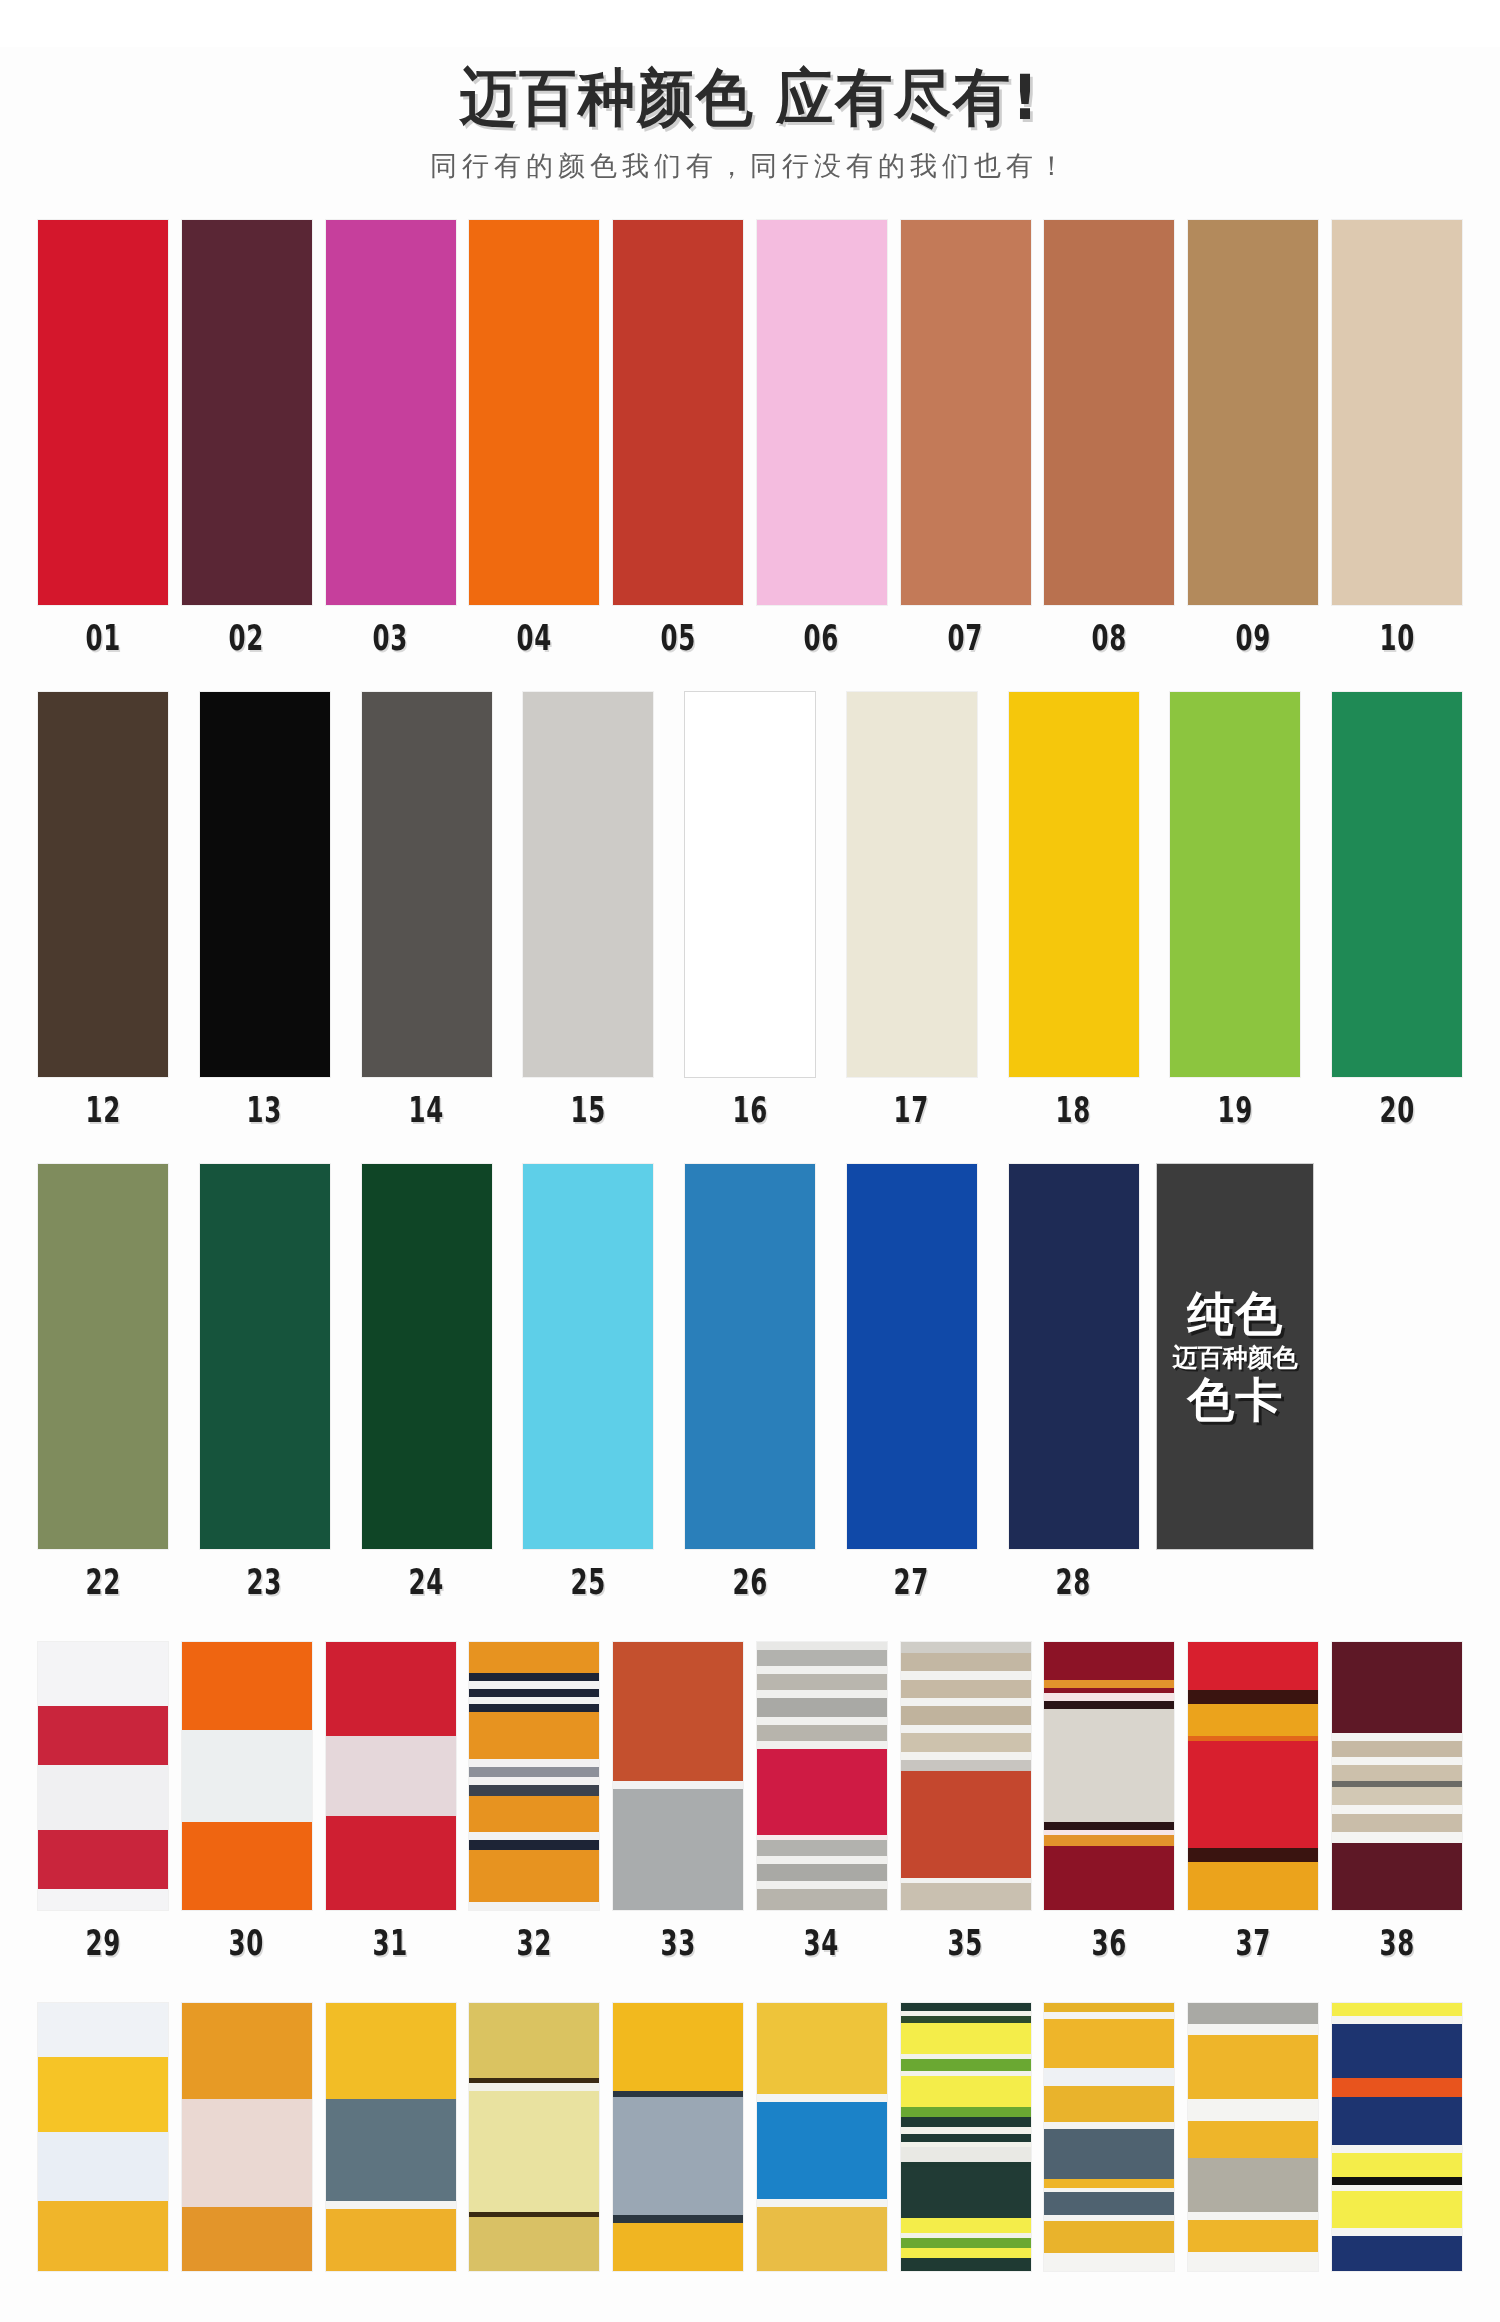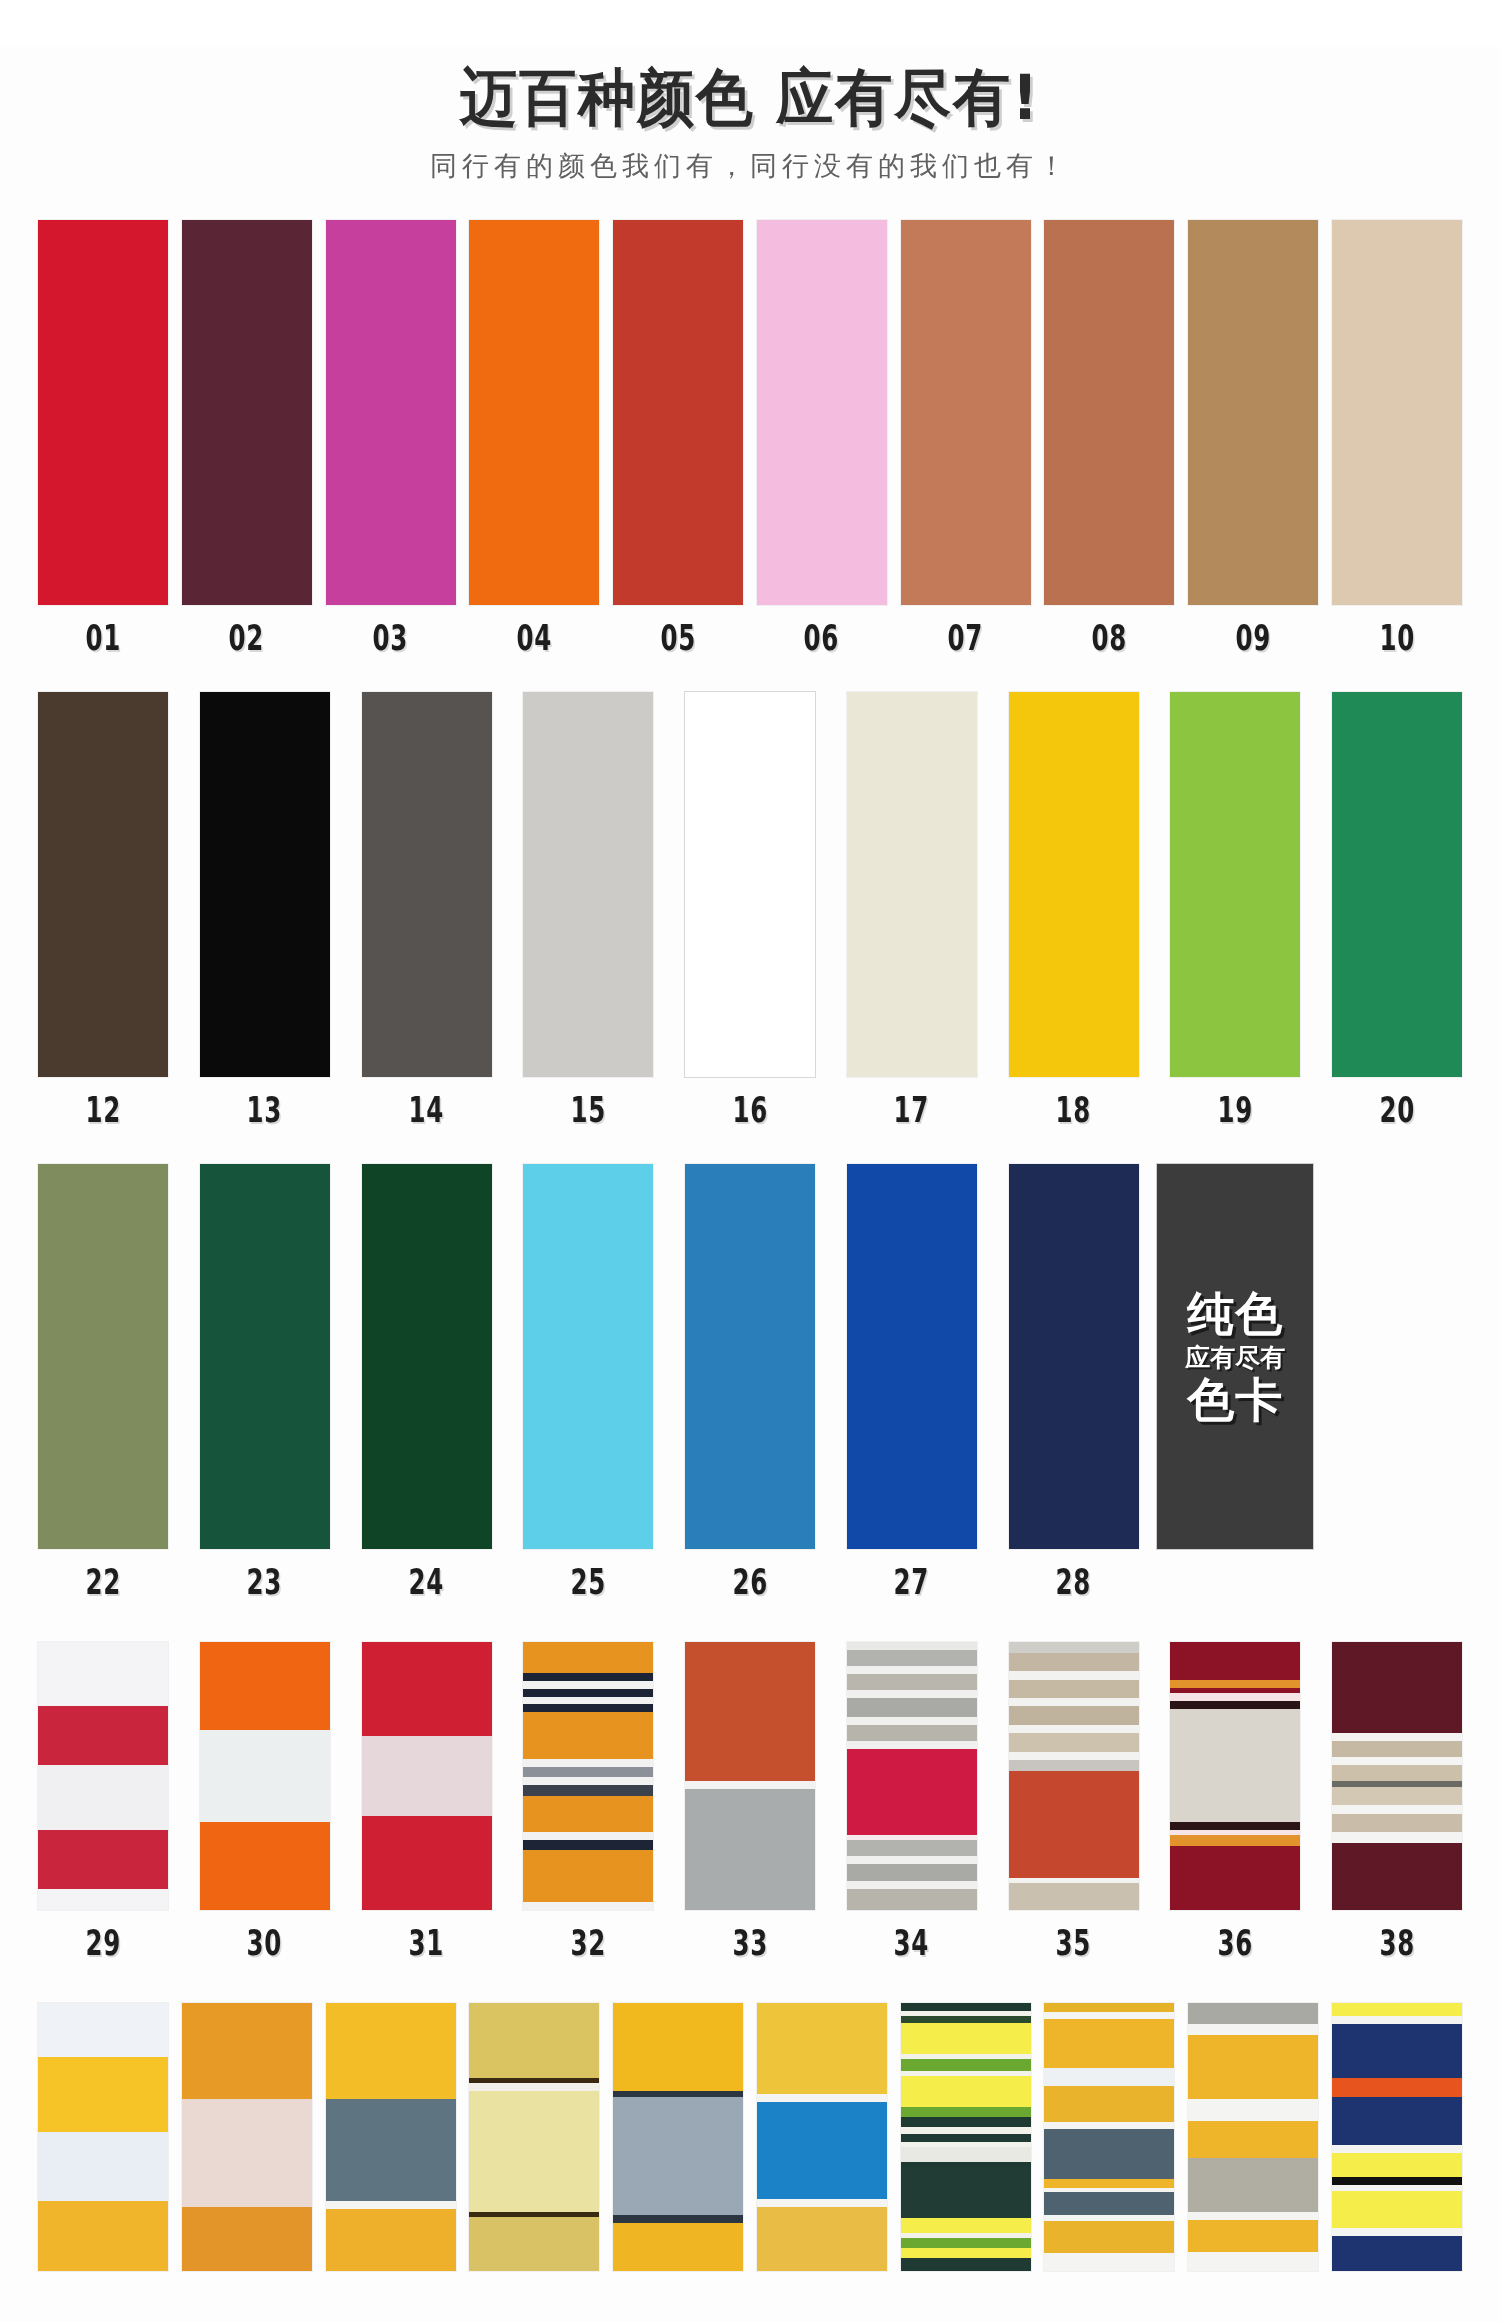--- a/index.html
+++ b/index.html
@@ -240,21 +240,21 @@
           <div class="swatch" style="background: rgb(16, 73, 168);"></div>
           <div class="label">27</div>
         </div>
         <div class="cell">
           <div class="swatch" style="background: rgb(30, 43, 85);"></div>
           <div class="label">28</div>
         </div>
         <div class="cell">
           <div class="promo" style="background: rgb(60, 60, 60);">
             <div class="promo-l1">纯色</div>
-            <div class="promo-l2">应有尽有</div>
+            <div class="promo-l2">迈百种颜色</div>
             <div class="promo-l3">色卡</div>
           </div>
           <div class="label blank">00</div>
         </div>
         <div class="spacer-cell"></div>
       </div>
       <div class="row row-striped">
         <div class="cell">
           <div class="swatch thin" style="background: linear-gradient(rgb(244, 244, 246) 0%, rgb(244, 244, 246) 24%, rgb(201, 37, 60) 24%, rgb(201, 37, 60) 46%, rgb(240, 240, 242) 46%, rgb(240, 240, 242) 70%, rgb(201, 37, 60) 70%, rgb(201, 37, 60) 92%, rgb(244, 244, 246) 92%, rgb(244, 244, 246) 100%);"></div>
           <div class="label">29</div>
@@ -281,20 +281,24 @@
         </div>
         <div class="cell">
           <div class="swatch thin" style="background: linear-gradient(rgb(207, 205, 199) 0%, rgb(207, 205, 199) 4%, rgb(195, 183, 163) 4%, rgb(195, 183, 163) 11%, rgb(242, 242, 240) 11%, rgb(242, 242, 240) 14%, rgb(198, 185, 164) 14%, rgb(198, 185, 164) 21%, rgb(242, 242, 240) 21%, rgb(242, 242, 240) 24%, rgb(192, 179, 157) 24%, rgb(192, 179, 157) 31%, rgb(242, 242, 240) 31%, rgb(242, 242, 240) 34%, rgb(205, 194, 173) 34%, rgb(205, 194, 173) 41%, rgb(242, 242, 240) 41%, rgb(242, 242, 240) 44%, rgb(200, 197, 192) 44%, rgb(200, 197, 192) 48%, rgb(196, 71, 46) 48%, rgb(196, 71, 46) 88%, rgb(242, 242, 240) 88%, rgb(242, 242, 240) 90%, rgb(201, 192, 176) 90%, rgb(201, 192, 176) 100%);"></div>
           <div class="label">35</div>
         </div>
         <div class="cell">
           <div class="swatch thin" style="background: linear-gradient(rgb(140, 19, 38) 0%, rgb(140, 19, 38) 14%, rgb(226, 147, 44) 14%, rgb(226, 147, 44) 17%, rgb(140, 19, 38) 17%, rgb(140, 19, 38) 19%, rgb(246, 228, 230) 19%, rgb(246, 228, 230) 22%, rgb(42, 20, 22) 22%, rgb(42, 20, 22) 25%, rgb(217, 213, 205) 25%, rgb(217, 213, 205) 67%, rgb(42, 20, 22) 67%, rgb(42, 20, 22) 70%, rgb(246, 228, 230) 70%, rgb(246, 228, 230) 72%, rgb(226, 147, 44) 72%, rgb(226, 147, 44) 76%, rgb(140, 19, 38) 76%, rgb(140, 19, 38) 100%);"></div>
           <div class="label">36</div>
         </div>
         <div class="cell">
+          <div class="swatch thin" style="background: linear-gradient(rgb(216, 31, 46) 0%, rgb(216, 31, 46) 18%, rgb(58, 20, 16) 18%, rgb(58, 20, 16) 23%, rgb(235, 163, 28) 23%, rgb(235, 163, 28) 35%, rgb(226, 103, 26) 35%, rgb(226, 103, 26) 37%, rgb(216, 31, 46) 37%, rgb(216, 31, 46) 77%, rgb(58, 20, 16) 77%, rgb(58, 20, 16) 82%, rgb(235, 163, 28) 82%, rgb(235, 163, 28) 100%);"></div>
+          <div class="label">37</div>
+        </div>
+        <div class="cell">
           <div class="swatch thin" style="background: linear-gradient(rgb(94, 24, 38) 0%, rgb(94, 24, 38) 34%, rgb(244, 244, 242) 34%, rgb(244, 244, 242) 37%, rgb(198, 185, 164) 37%, rgb(198, 185, 164) 43%, rgb(244, 244, 242) 43%, rgb(244, 244, 242) 46%, rgb(204, 192, 171) 46%, rgb(204, 192, 171) 52%, rgb(107, 107, 102) 52%, rgb(107, 107, 102) 54%, rgb(210, 200, 180) 54%, rgb(210, 200, 180) 61%, rgb(244, 244, 242) 61%, rgb(244, 244, 242) 64%, rgb(201, 189, 169) 64%, rgb(201, 189, 169) 71%, rgb(244, 244, 242) 71%, rgb(244, 244, 242) 75%, rgb(94, 24, 38) 75%, rgb(94, 24, 38) 100%);"></div>
           <div class="label">38</div>
         </div>
       </div>
       <div class="row row-bottom">
         <div class="cell">
           <div class="swatch thin" style="background: linear-gradient(rgb(239, 242, 246) 0%, rgb(239, 242, 246) 20%, rgb(246, 196, 38) 20%, rgb(246, 196, 38) 48%, rgb(233, 238, 245) 48%, rgb(233, 238, 245) 74%, rgb(240, 181, 42) 74%, rgb(240, 181, 42) 100%);"></div>
           <div class="label blank">00</div>
         </div>
         <div class="cell">

